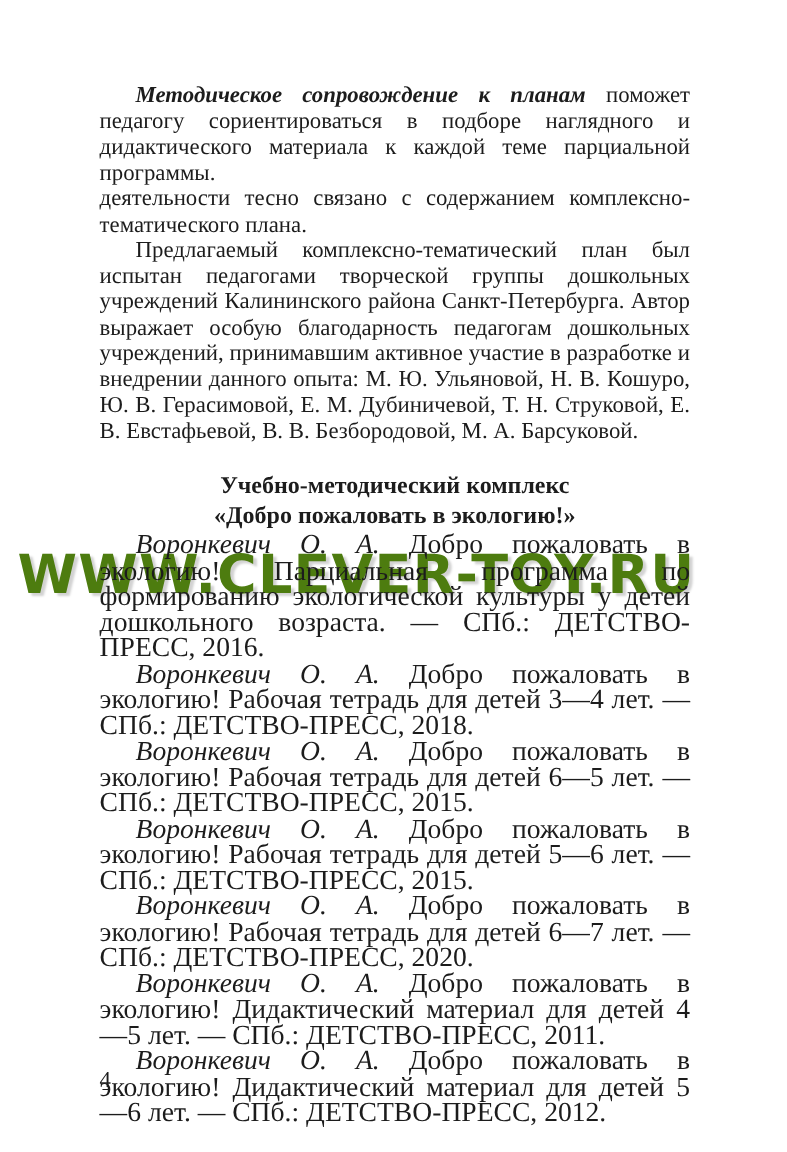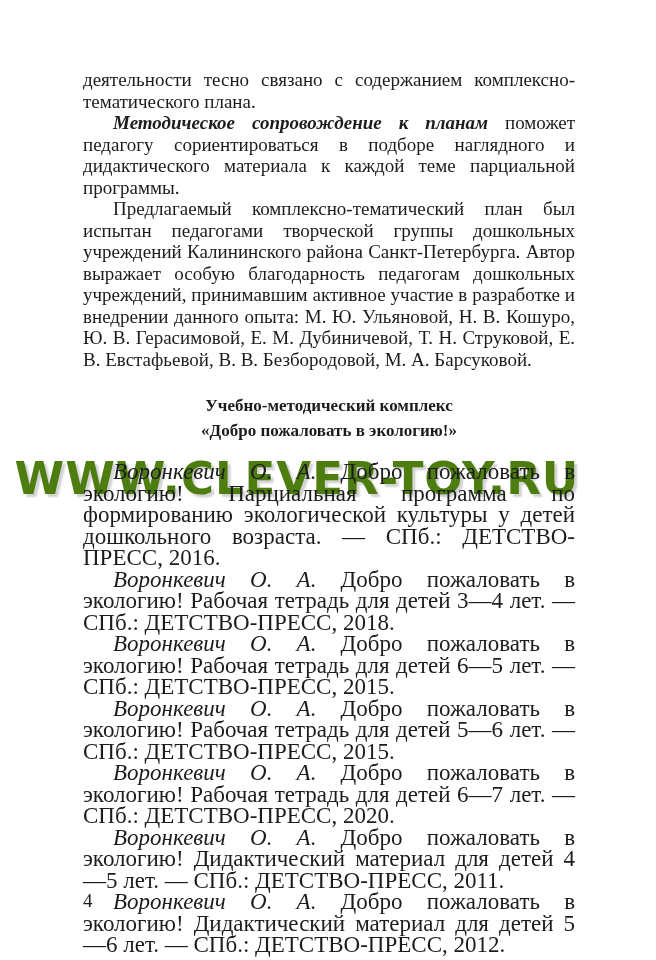--- a/index.html
+++ b/index.html
@@ -17,21 +17,21 @@
   .content{position:absolute;left:83px;top:69px;width:492px;z-index:2;}
   .para{
     margin:0;font-size:19px;line-height:21.5px;
     text-align:justify;text-indent:30px;
   }
   .para.no-indent{text-indent:0;}
   .seg-normal{font-weight:normal;font-style:normal;}
   .seg-bold{font-weight:700;}
   .seg-bold-italic{font-weight:700;font-style:italic;}
   .heading{
-    margin:23px 0 18px 0;font-size:17px;line-height:25px;
+    margin:23px 0 0 0;font-size:20px;line-height:25px;
     font-weight:700;text-align:center;text-indent:0;
   }
   .heading-line{display:block;}
   .bib-entry{
     margin:0;font-size:23px;line-height:21.5px;
     text-align:justify;text-indent:30px;
   }
   .bib-author{font-style:italic;}
   .page-number{
     position:absolute;left:83px;top:890px;z-index:2;
@@ -41,22 +41,22 @@
 </head>
 <body>
 
 <div class="page">
 
   <div class="watermark">WWW.CLEVER-TOY.RU</div>
 
   <div class="content">
 
     <div>
+        <p class="para"><span class="seg-bold-italic">Методическое сопровождение к планам</span><span class="seg-normal"> поможет педагогу сориентироваться в подборе наглядного и дидактического материала к каждой теме парциальной программы.</span></p>
         <p class="para no-indent"><span class="seg-normal">деятельности тесно связано с содержанием комплексно-тематического плана.</span></p>
-        <p class="para"><span class="seg-bold-italic">Методическое сопровождение к планам</span><span class="seg-normal"> поможет педагогу сориентироваться в подборе наглядного и дидактического материала к каждой теме парциальной программы.</span></p>
         <p class="para"><span class="seg-normal">Предлагаемый комплексно-тематический план был испытан педагогами творческой группы дошкольных учреждений Калининского района Санкт-Петербурга. Автор выражает особую благодарность педагогам дошкольных учреждений, принимавшим активное участие в разработке и внедрении данного опыта: М. Ю. Ульяновой, Н. В. Кошуро, Ю. В. Герасимовой, Е. М. Дубиничевой, Т. Н. Струковой, Е. В. Евстафьевой, В. В. Безбородовой, М. А. Барсуковой.</span></p>
       </div>
 
     <h2 class="heading">
       <span class="heading-line">Учебно-методический комплекс</span>
       <span class="heading-line">«Добро пожаловать в экологию!»</span>
     </h2>
 
     <div>
         <p class="bib-entry"><span class="bib-author">Воронкевич О. А.</span><span class="bib-text"> Добро пожаловать в экологию! Парциальная программа по формированию экологической культуры у детей дошкольного возраста. — СПб.: ДЕТСТВО-ПРЕСС, 2016.</span></p>

